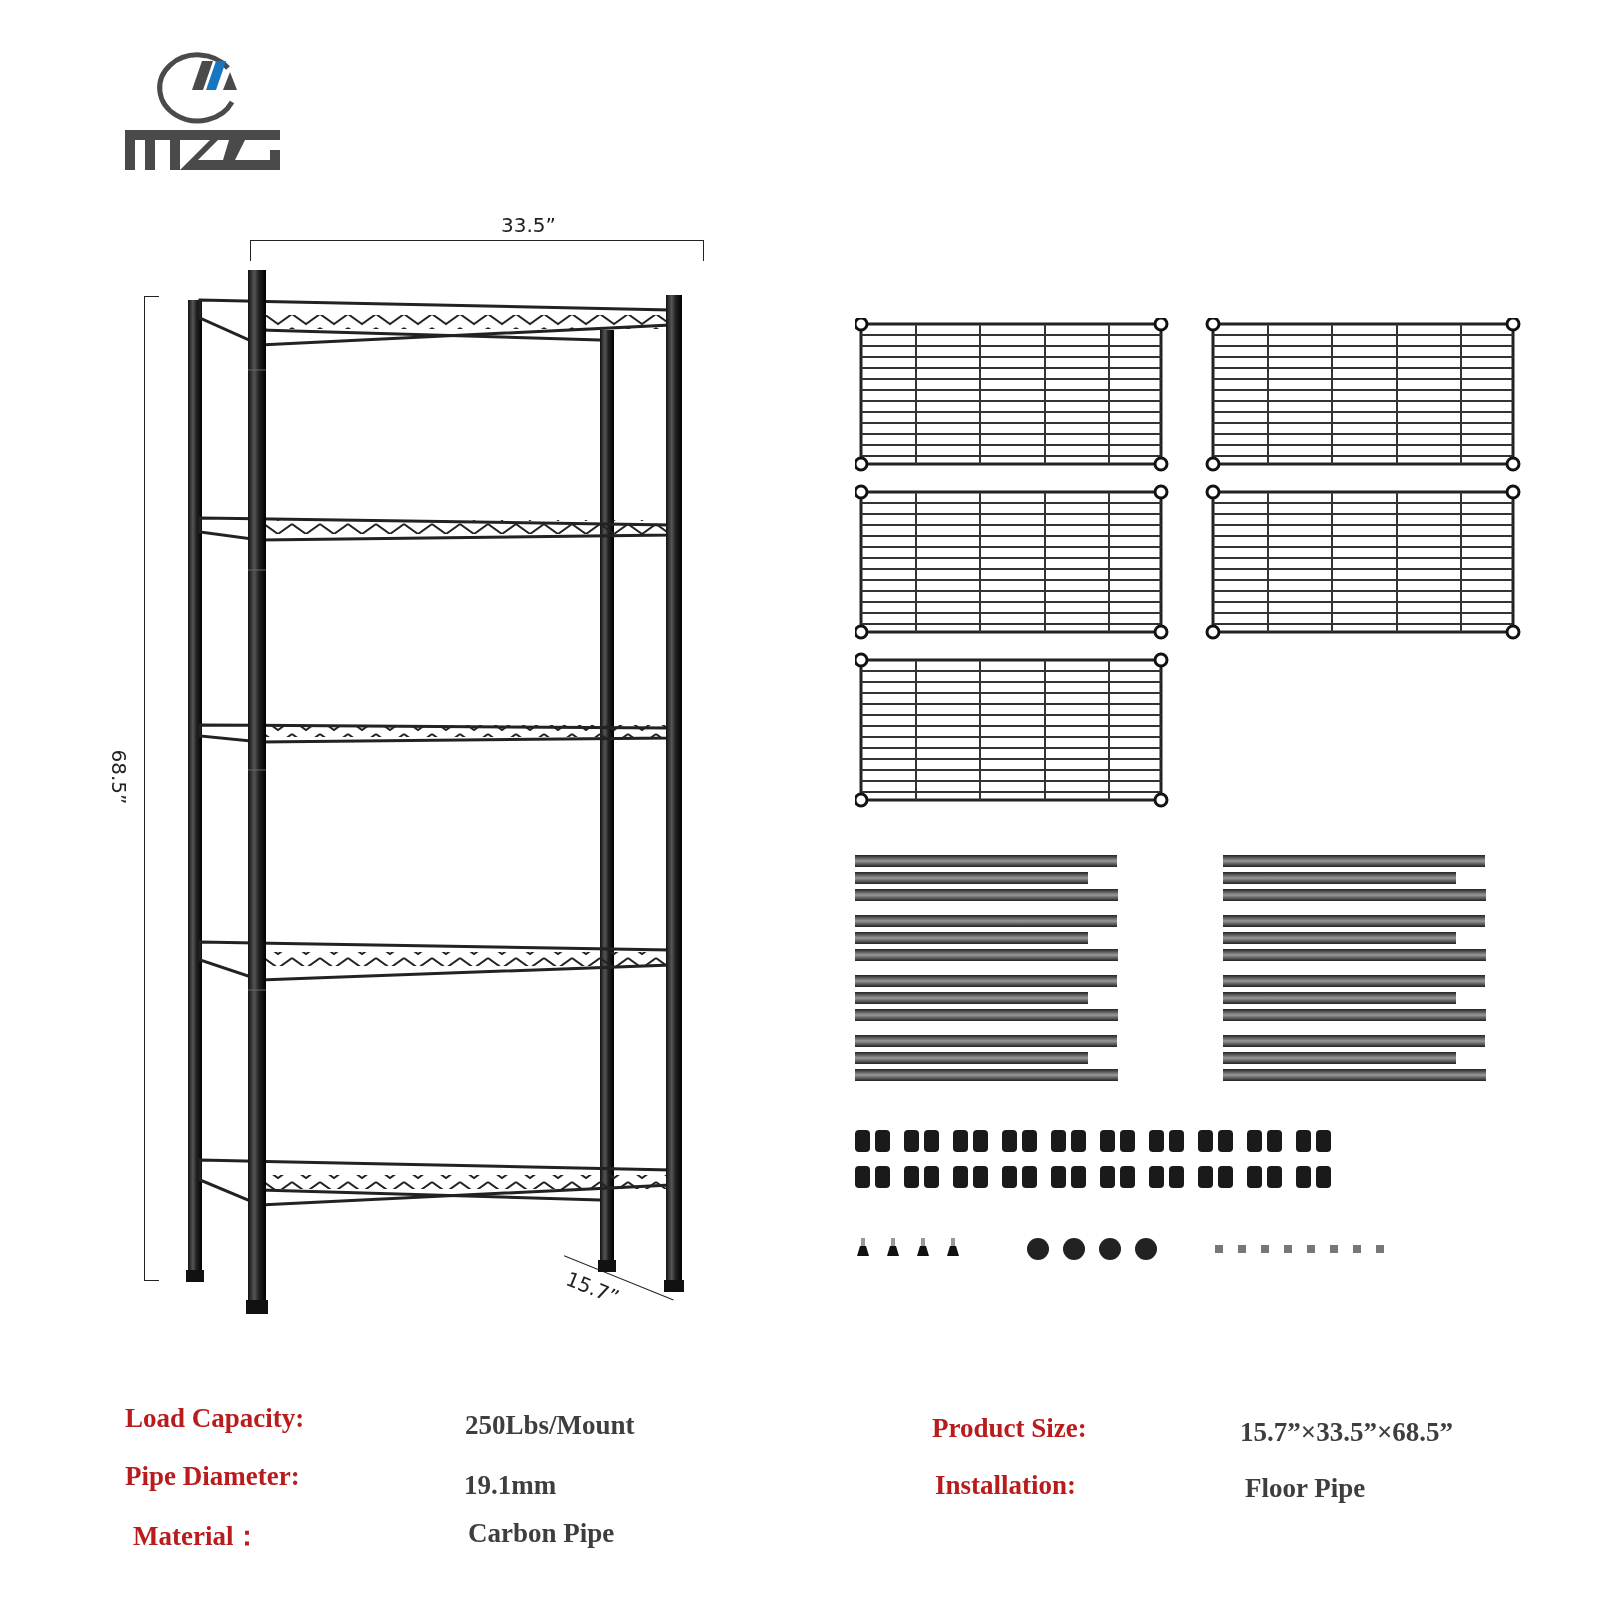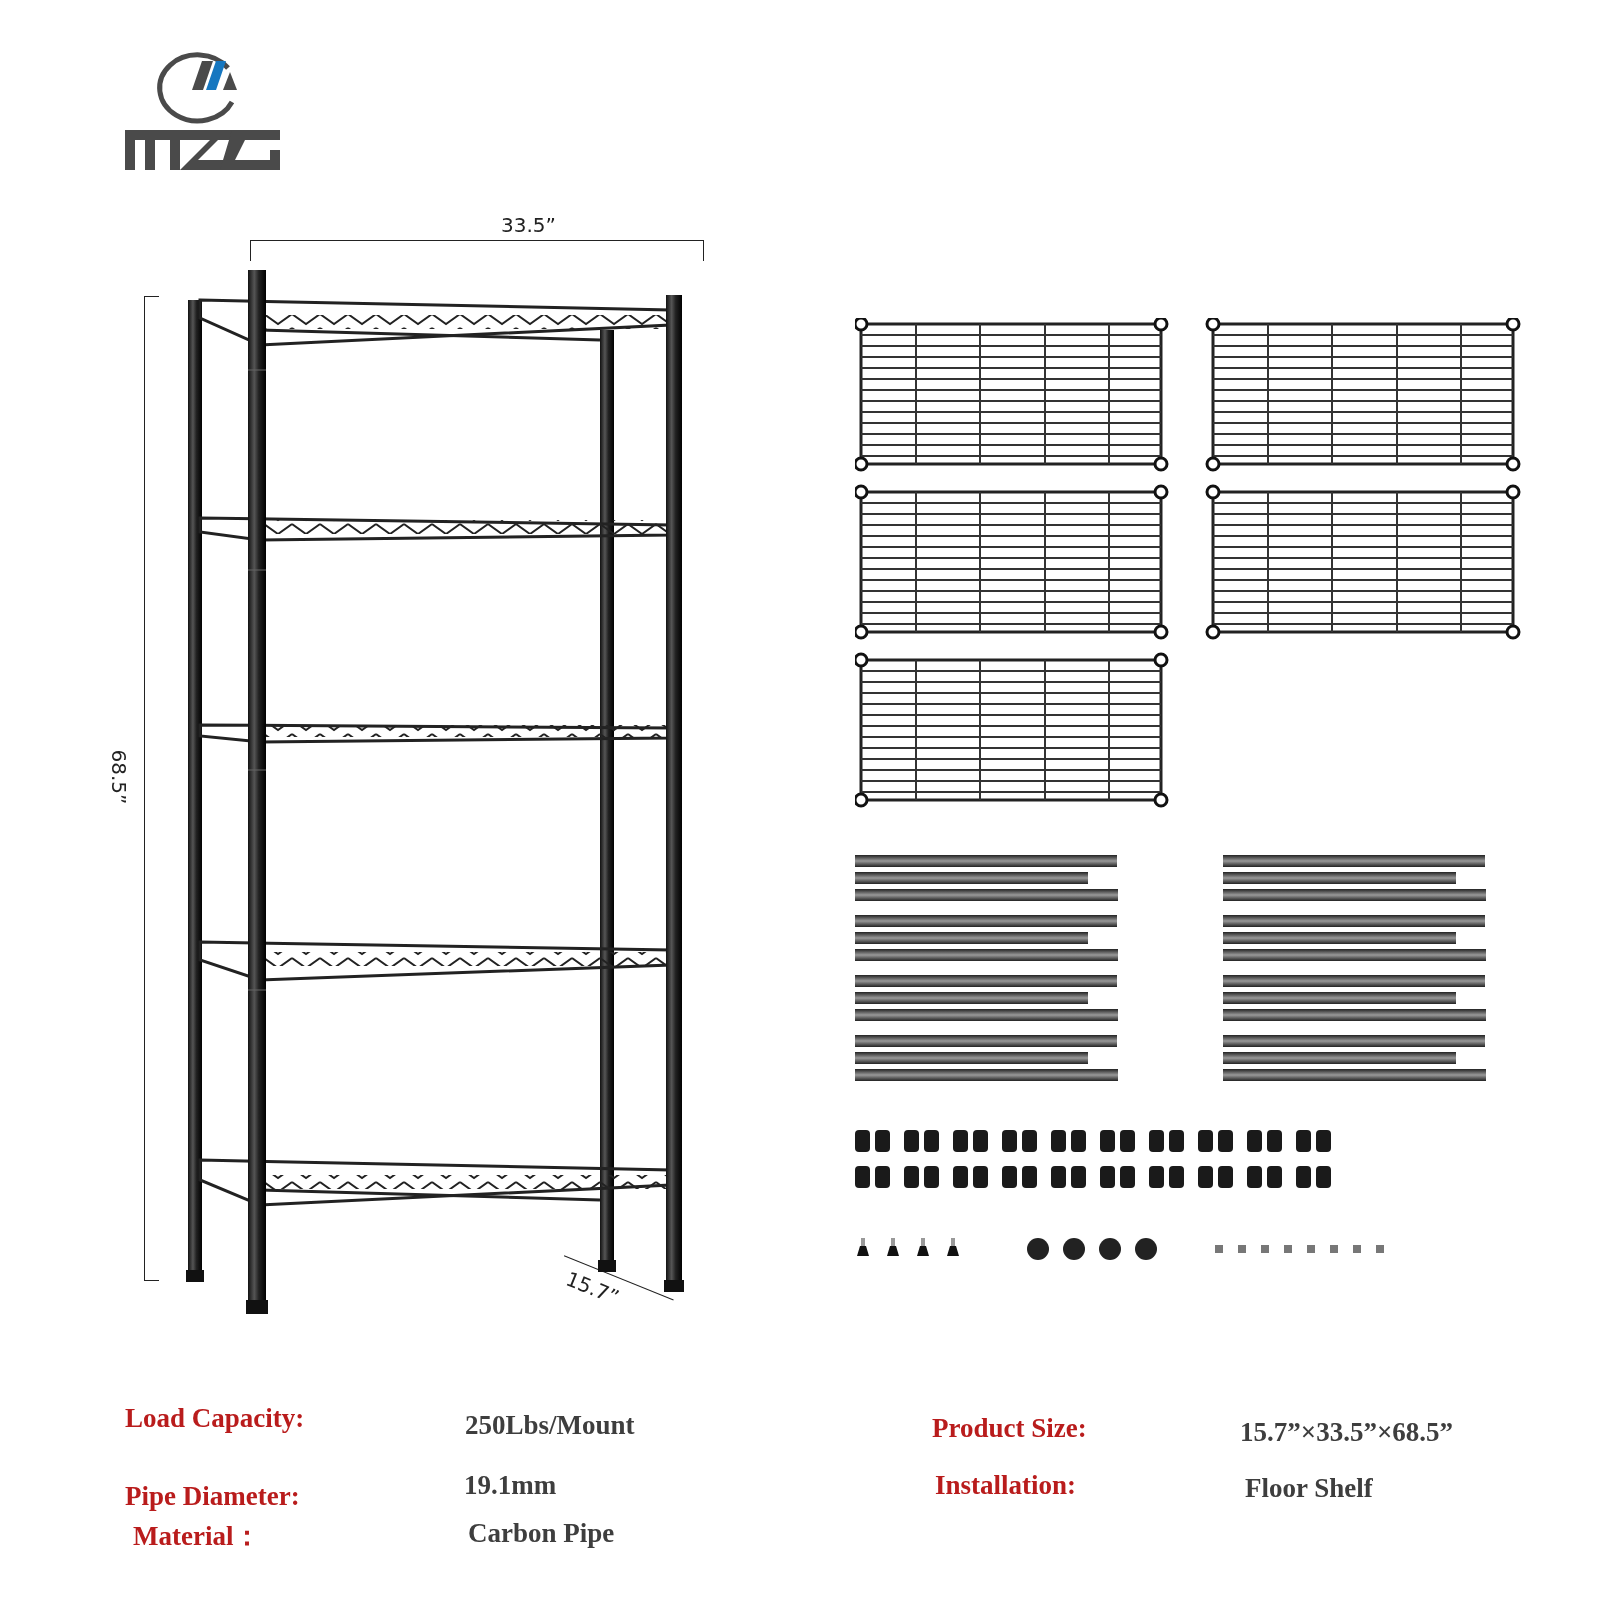--- a/index.html
+++ b/index.html
@@ -214,23 +214,23 @@
         <rect x="475" y="9" width="8" height="8"></rect>
         <rect x="498" y="9" width="8" height="8"></rect>
         <rect x="521" y="9" width="8" height="8"></rect>
     </g>
   </svg>
 </div>
 
 <div class="abs spec-label" style="left:125px;top:1403px;">Load Capacity:</div>
 <div class="abs spec-value" style="left:465px;top:1410px;">250Lbs/Mount</div>
 
-<div class="abs spec-label" style="left:125px;top:1461px;margin-top:20px;">Pipe Diameter:</div>
+<div class="abs spec-label" style="left:125px;top:1461px;">Pipe Diameter:</div>
 <div class="abs spec-value" style="left:464px;top:1470px;">19.1mm</div>
 
 <div class="abs spec-label" style="left:133px;top:1518px;">Material：</div>
 <div class="abs spec-value" style="left:468px;top:1518px;">Carbon Pipe</div>
 
 <div class="abs spec-label" style="left:932px;top:1413px;">Product Size:</div>
 <div class="abs spec-value" style="left:1240px;top:1417px;">15.7”×33.5”×68.5”</div>
 
 <div class="abs spec-label" style="left:935px;top:1470px;">Installation:</div>
-<div class="abs spec-value" style="left:1245px;top:1473px;">Floor Shelf</div>
+<div class="abs spec-value" style="left:1245px;top:1473px;">Floor Pipe</div>
 
 </body></html>

